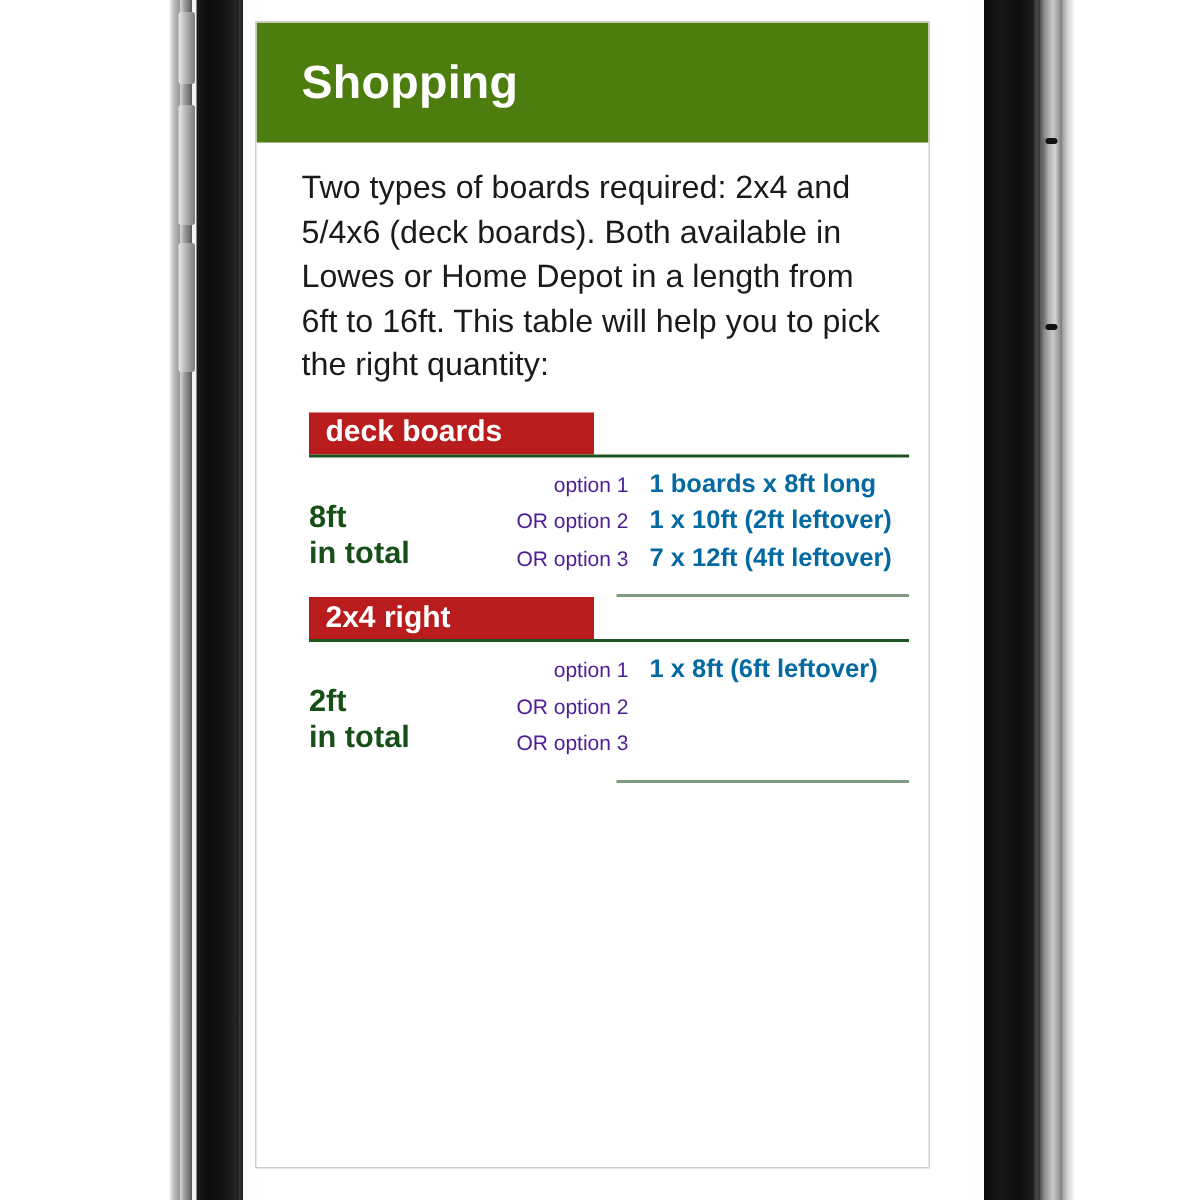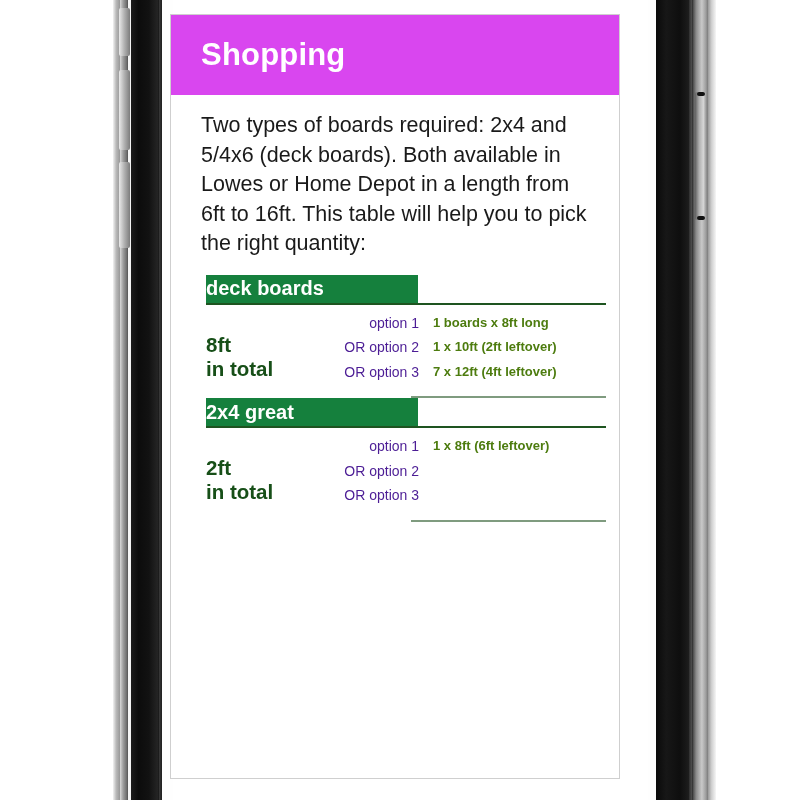--- a/index.html
+++ b/index.html
@@ -127,21 +127,21 @@
     width: 450px;
     height: 765px;
     background: #ffffff;
     border: 1px solid #cfcfcf;
     box-sizing: border-box;
     overflow: hidden;
   }
 
   .app-header {
     height: 80px;
-    background: #d946ef;
+    background: #4d7c0f;
     display: flex;
     align-items: center;
     padding: 0 0 0 30px;
     box-sizing: border-box;
   }
   .app-title {
     color: #ffffff;
     font-size: 31px;
     font-weight: bold;
     letter-spacing: 0.2px;
@@ -167,28 +167,29 @@
   }
   .tbl-block { position: relative; }
 
   .tbl-head-row {
     position: relative;
     height: 30px;
   }
   .tbl-head-tag {
     position: absolute;
     left: 0; top: 0;
-    width: 212px;
+    width: 190px;
     height: 28px;
-    background: #15803d;
+    background: #b91c1c;
     color: #ffffff;
     font-size: 20px;
     font-weight: bold;
     display: flex;
     align-items: center;
+    padding-left: 11px;
     box-sizing: border-box;
   }
   .rule-dark {
     position: absolute;
     left: 0;
     bottom: 0;
     width: 400px;
     height: 2px;
     background: #1e5420;
   }
@@ -218,22 +219,22 @@
     width: 105px;
     text-align: right;
     color: #4c1d95;
     font-size: 14px;
     line-height: 24.5px;
     padding-right: 0;
   }
   .col-vals {
     flex: 1;
     padding-left: 14px;
-    color: #4d7c0f;
-    font-size: 13px;
+    color: #0369a1;
+    font-size: 17px;
     font-weight: bold;
     line-height: 24.5px;
   }
   .spacer-rule {
     position: relative;
     height: 14px;
   }
 </style>
 </head>
 <body>
@@ -297,21 +298,21 @@
               <div>7 x 12ft (4ft leftover)</div>
             </div>
           </div>
           <div class="spacer-rule">
             <div class="rule-light-right"></div>
           </div>
         </div>
 
         <div class="tbl-block">
           <div class="tbl-head-row">
-            <div class="tbl-head-tag">2x4 great</div>
+            <div class="tbl-head-tag">2x4 right</div>
             <div class="rule-dark"></div>
           </div>
           <div class="tbl-rows">
             <div class="col-total">
               <div>2ft</div>
               <div>in total</div>
             </div>
             <div class="col-opts">
               <div>option 1</div>
               <div>OR option 2</div>

